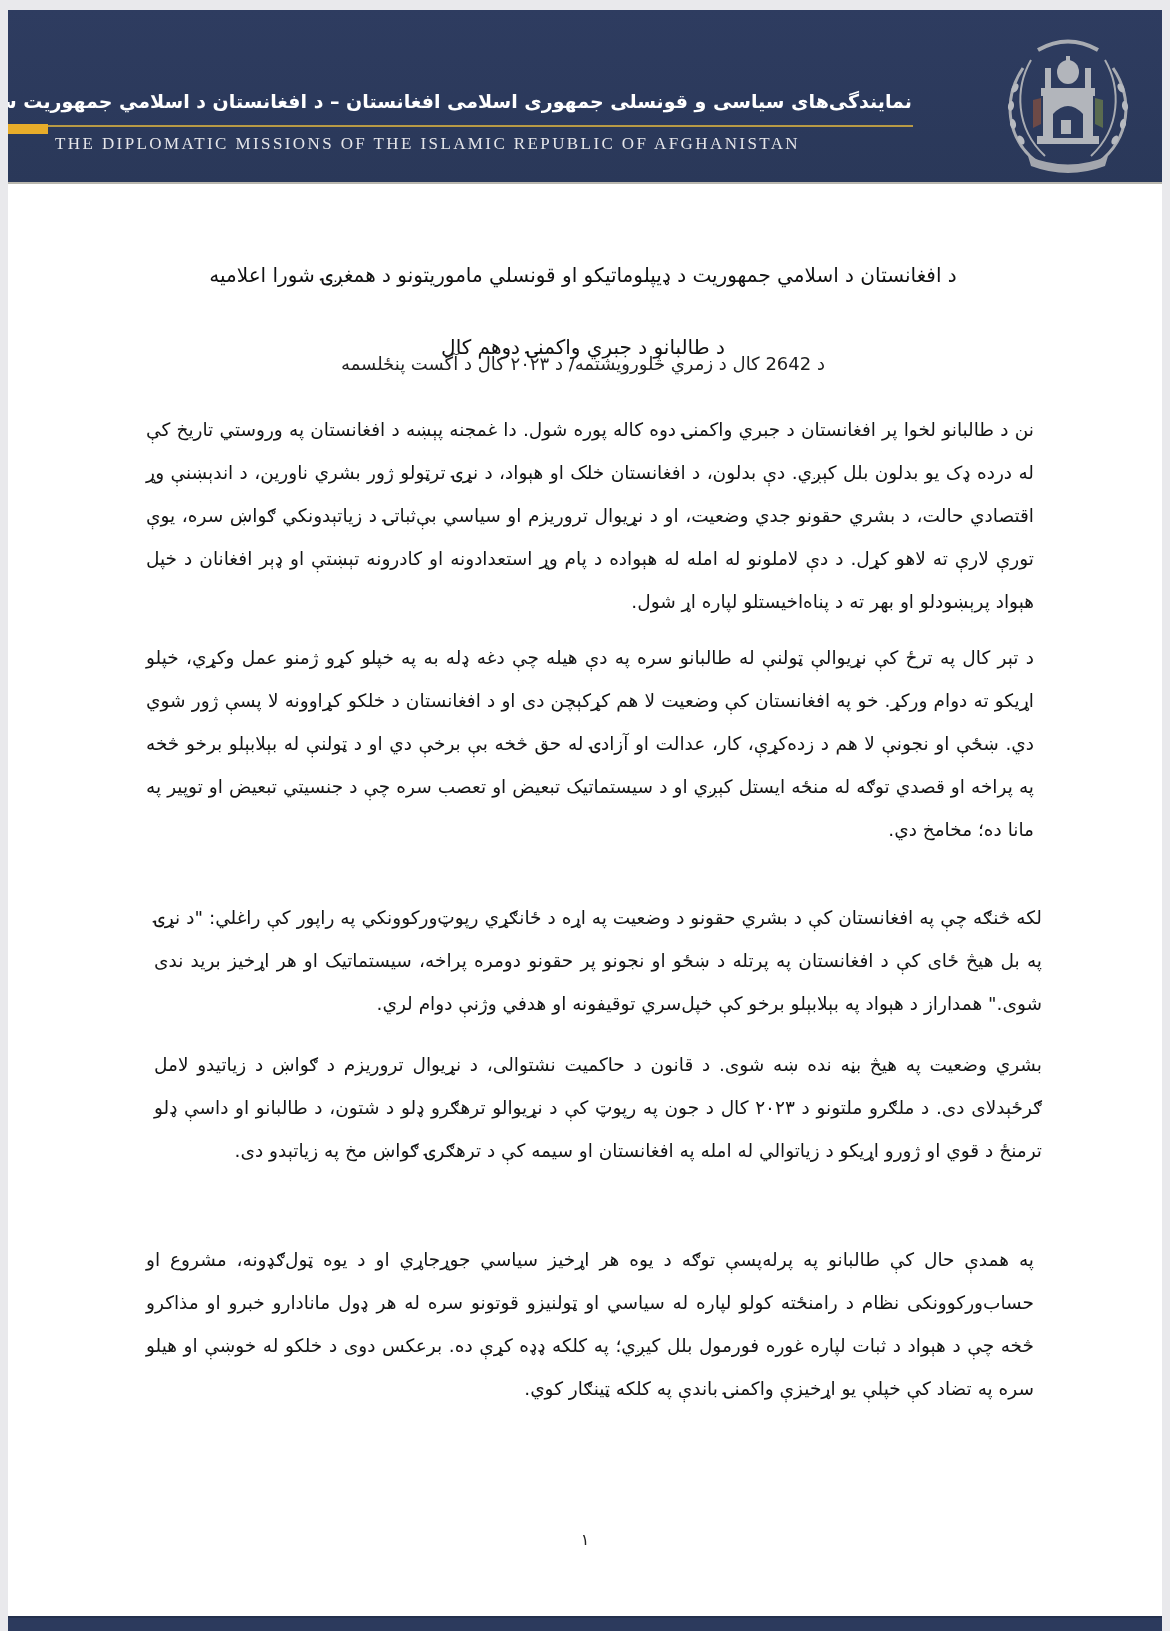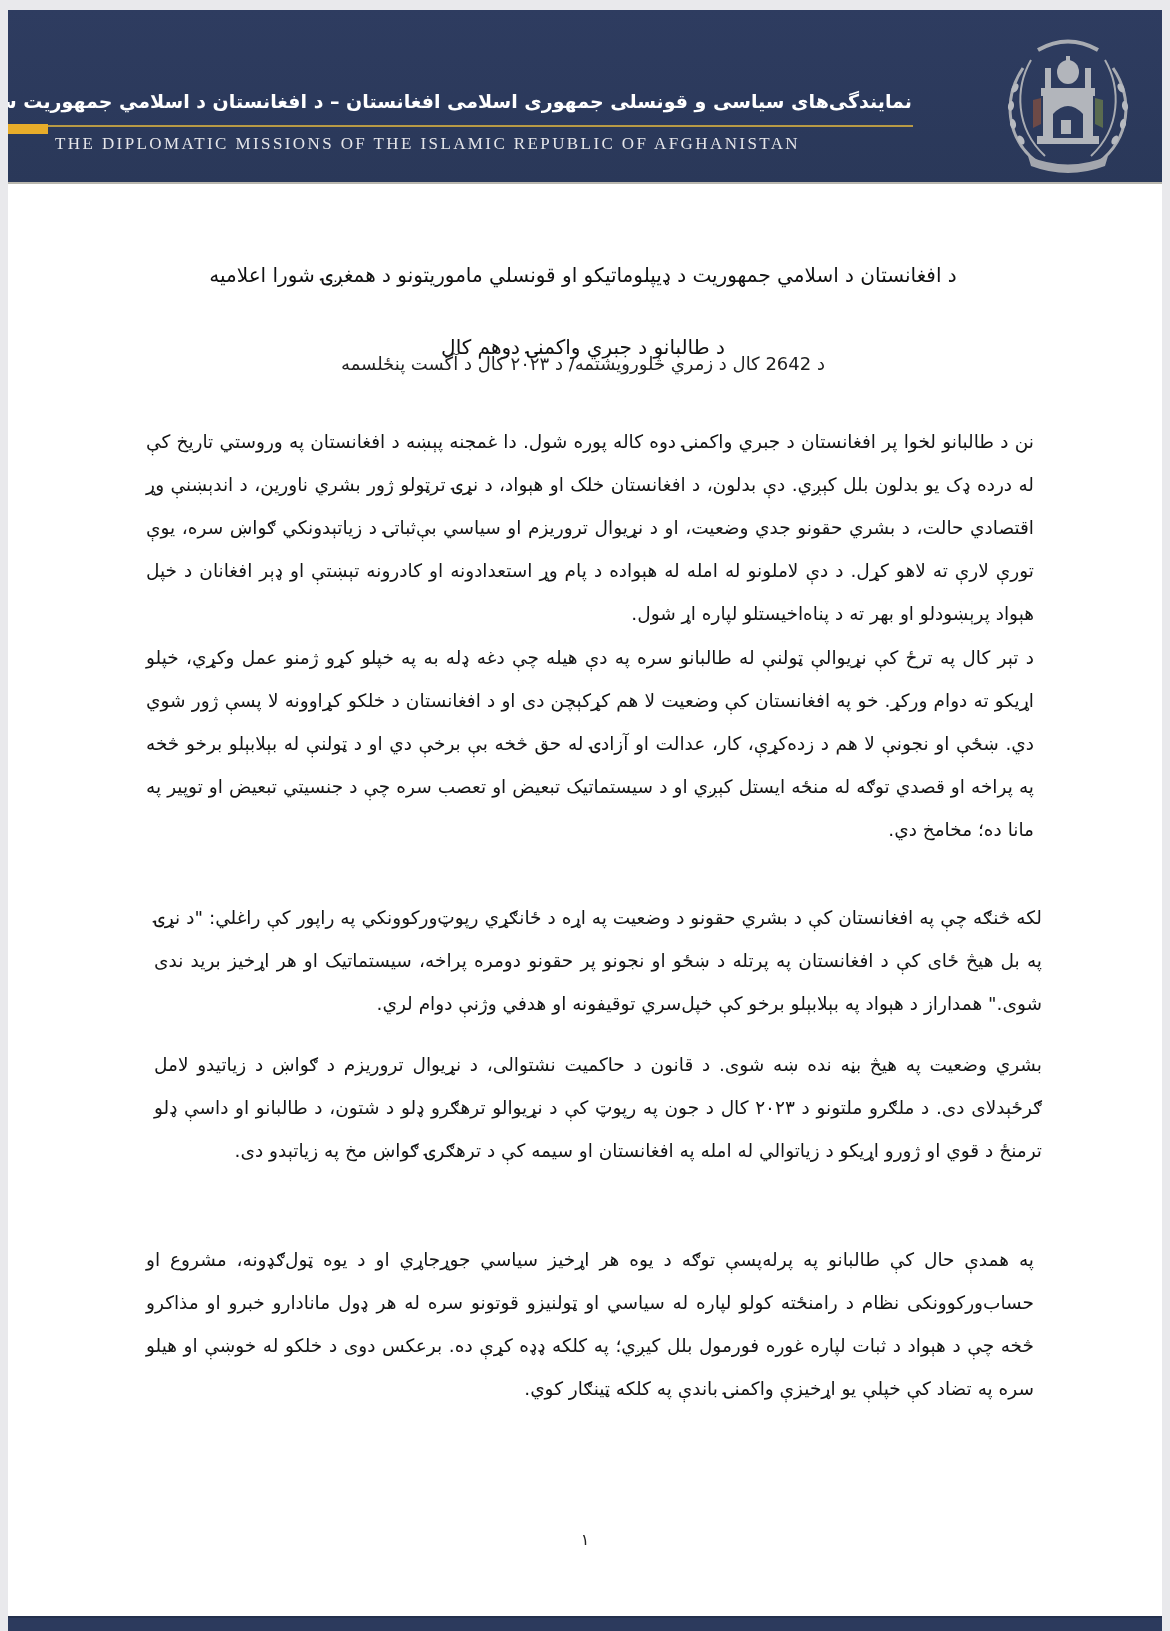--- a/index.html
+++ b/index.html
@@ -62,21 +62,21 @@
   .doc-date {
     position: absolute; left: 120px; top: 340px; width: 910px;
     direction: rtl; text-align: center;
     color: #222; font-size: 18px; line-height: 28px;
   }
   .body-text {
     position: absolute; left: 138px; width: 888px;
     direction: rtl; text-align: justify;
     color: #151515; font-size: 18.5px; line-height: 43px;
   }
-  .p1 { top: 410px; }
+  .p1 { top: 398px; }
   .p2 { top: 626px; }
   .p3 { top: 878px; }
   .p4 { top: 1025px; }
   .p5 { top: 1228px; }
   .page-number {
     position: absolute; left: 0; width: 1154px; top: 1520px;
     text-align: center; font-size: 16px; color: #222;
   }
   .footer {
     position: absolute; left: 0; top: 1606px; width: 1154px; height: 20px;

